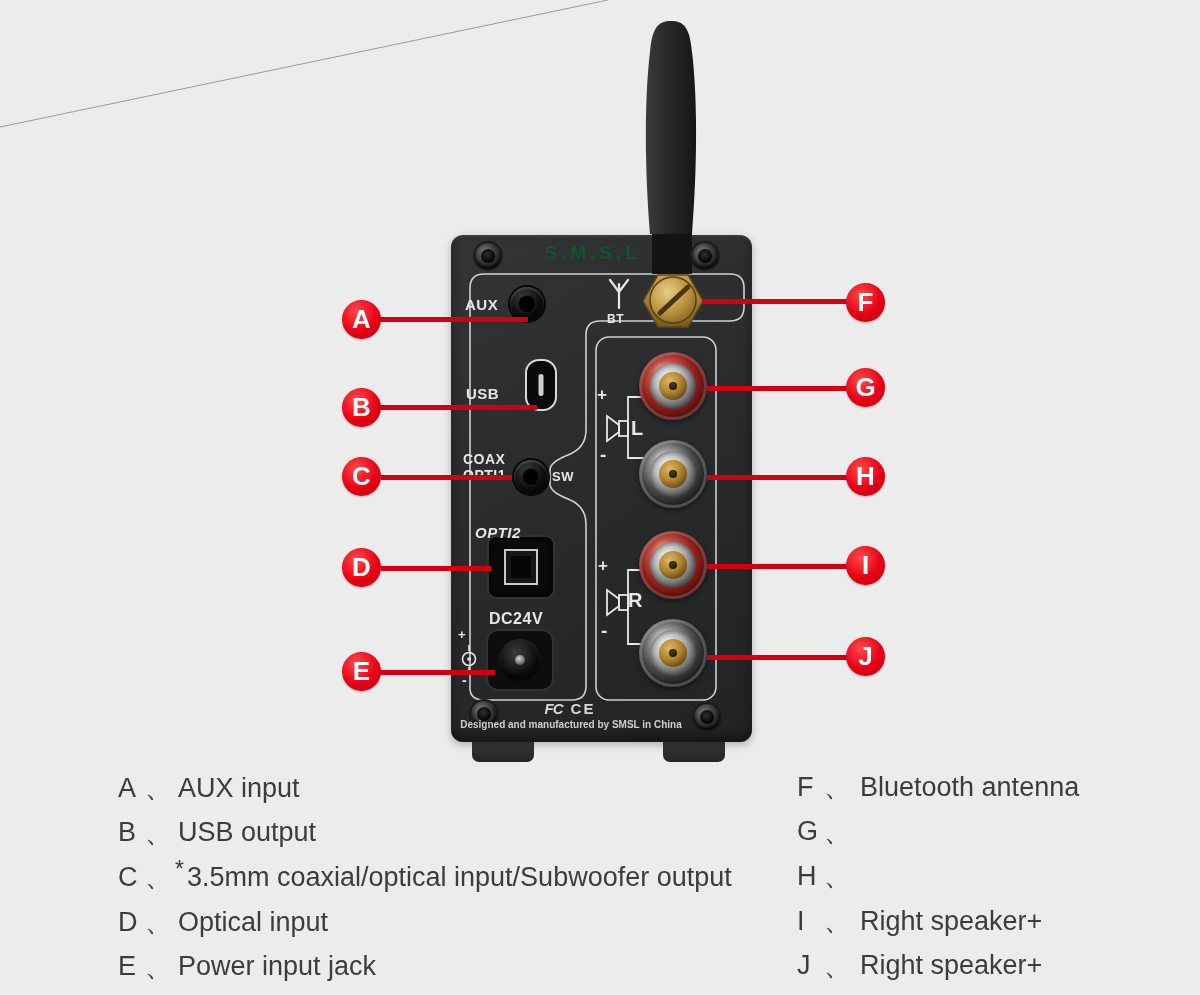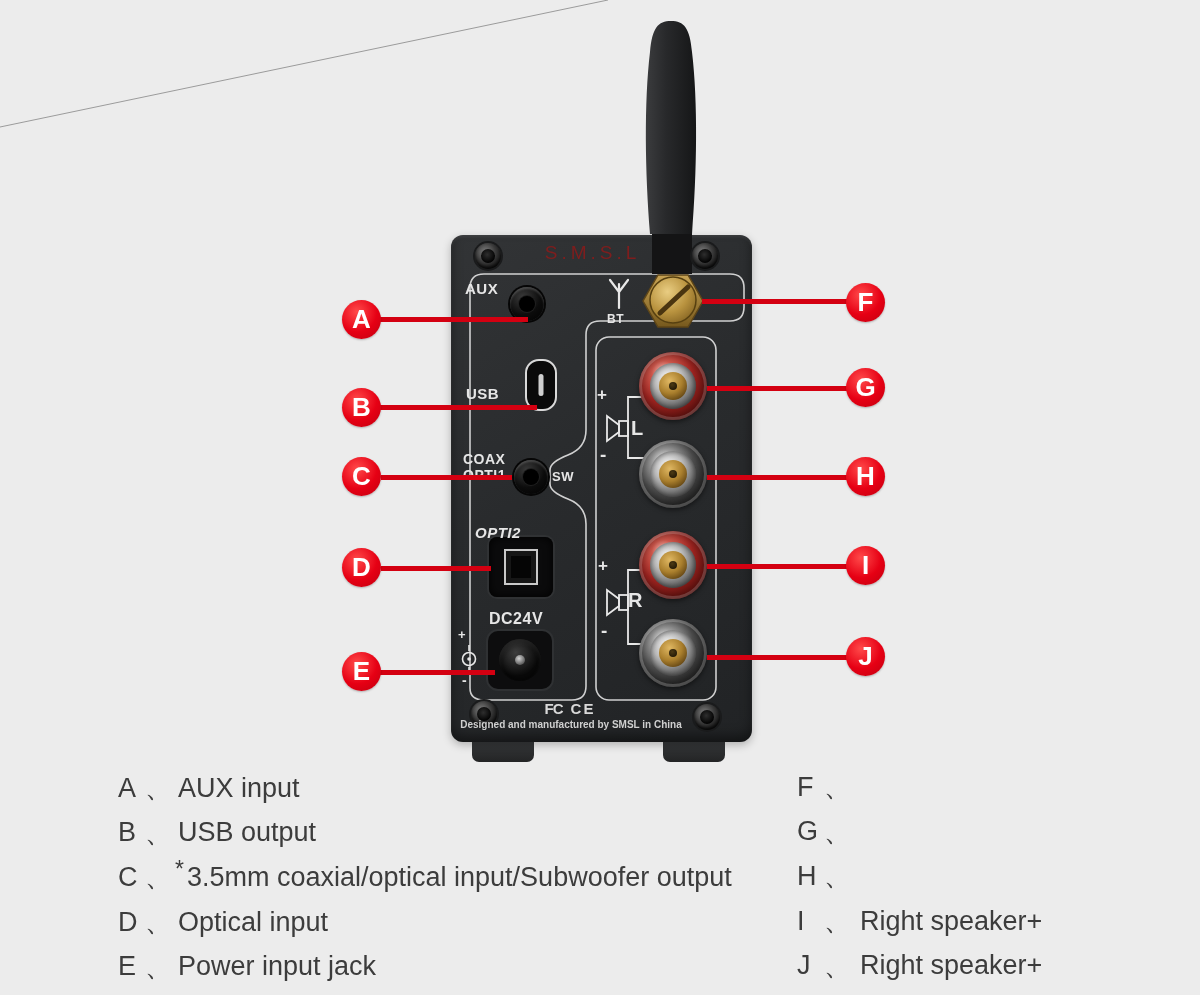--- a/index.html
+++ b/index.html
@@ -10,22 +10,22 @@
 
   
   .panel{position:absolute;left:451px;top:235px;width:301px;height:507px;border-radius:12px;
          background:linear-gradient(150deg,#323436 0%,#292b2d 45%,#212325 100%);
          box-shadow:inset 0 2px 3px rgba(255,255,255,.08), inset 0 -6px 12px rgba(0,0,0,.45), 0 3px 8px rgba(0,0,0,.25);
          z-index:1;}
   .foot{position:absolute;top:738px;width:62px;height:24px;background:linear-gradient(#3a3c3e,#232425);
         border-radius:0 0 7px 7px;z-index:0;}
 
   .ptext{position:absolute;color:#e6e6e6;font-weight:bold;z-index:3;letter-spacing:.5px;}
-  .brand{position:absolute;left:500px;top:242px;width:185px;text-align:center;color:#7f1d1d;
-         font-weight:normal;font-size:19px;letter-spacing:4px;z-index:3;}
+  .brand{position:absolute;left:500px;top:242px;width:185px;text-align:center;color:#14532d;
+         font-weight:bold;font-size:19px;letter-spacing:4px;z-index:3;}
 
   .screw{position:absolute;width:26px;height:26px;border-radius:50%;z-index:3;
          background:radial-gradient(circle at 40% 35%,#818181,#3c3c3c 42%,#101010 78%);
          box-shadow:0 0 0 2px #1a1b1c, inset 0 -2px 3px rgba(0,0,0,.7);}
   .screw::after{content:"";position:absolute;inset:6px;border-radius:50%;
          background:radial-gradient(circle at 45% 40%,#2e2e2e,#000 75%);}
 
   .jack{position:absolute;width:34px;height:34px;border-radius:50%;z-index:3;
         background:radial-gradient(circle at 38% 30%,#3a3a3a,#0c0c0c 55%,#000);
         box-shadow:0 0 0 2px #060606, inset 0 2px 2px rgba(255,255,255,.18);}
@@ -169,39 +169,39 @@
   <div class="post post-red" style="left:639px;top:531px;">
       <div class="mid"></div>
       <div class="core"></div>
     </div>
   <div class="post post-blk" style="left:639px;top:619px;">
       <div class="mid"></div>
       <div class="core"></div>
     </div>
 
   <div class="brand">S.M.S.L</div>
-  <div class="ptext" style="left:465px;top:280px;font-size:15px;">AUX</div>
+  <div class="ptext" style="left:465px;top:296px;font-size:15px;">AUX</div>
   <div class="ptext" style="left:466px;top:385px;font-size:15px;">USB</div>
   <div class="ptext" style="left:463px;top:452px;font-size:14px;line-height:15px;text-align:right;">COAX</div>
   <div class="ptext" style="left:463px;top:468px;font-size:14px;line-height:15px;">OPTI1</div>
   <div class="ptext" style="left:552px;top:469px;font-size:13px;">SW</div>
   <div class="ptext" style="left:475px;top:524px;font-size:15px;font-style:italic;">OPTI2</div>
   <div class="ptext" style="left:489px;top:610px;font-size:16px;text-align:center;">DC24V</div>
   <div class="ptext" style="left:607px;top:312px;font-size:12px;">BT</div>
   <div class="ptext" style="left:631px;top:417px;font-size:20px;">L</div>
   <div class="ptext" style="left:628px;top:589px;font-size:20px;">R</div>
   <div class="ptext" style="left:597px;top:385px;font-size:17px;">+</div>
   <div class="ptext" style="left:600px;top:444px;font-size:19px;">-</div>
   <div class="ptext" style="left:598px;top:556px;font-size:17px;">+</div>
   <div class="ptext" style="left:601px;top:620px;font-size:19px;">-</div>
   <div class="ptext" style="left:458px;top:627px;font-size:13px;">+</div>
   <div class="ptext" style="left:462px;top:672px;font-size:14px;">-</div>
 
   <div class="abs" style="left:440px;top:700px;width:260px;display:flex;justify-content:center;gap:8px;z-index:3;color:#d9d9d9;font-weight:bold;font-size:15px;">
-    <span style="letter-spacing:-1px;">FC</span>
+    <span style="letter-spacing:-1px;font-style:italic;">FC</span>
     <span style="letter-spacing:2px;">CE</span>
   </div>
   <div class="abs" style="left:451px;top:719px;width:240px;text-align:center;z-index:3;color:#cfcfcf;font-weight:bold;font-size:10px;">Designed and manufactured by SMSL in China</div>
 
   <div class="lead" style="left:380px;top:317px;width:148px;"></div>
   <div class="lead" style="left:380px;top:405px;width:157px;"></div>
   <div class="lead" style="left:381px;top:475px;width:131px;"></div>
   <div class="lead" style="left:381px;top:566px;width:110px;"></div>
   <div class="lead" style="left:380px;top:670px;width:115px;"></div>
   <div class="lead" style="left:702px;top:299px;width:146px;"></div>
@@ -251,20 +251,21 @@
         <span class="sep">、</span>
         <sup class="note"></sup>
         <span>Power input jack</span>
     </div>
   </div>
 
   <div class="legend-col" style="left:797px;top:765px;">
     <div class="legend-row">
       <span class="ltr">F</span>
         <span class="sep">、</span>
+        <span>Bluetooth antenna</span>
     </div>
     <div class="legend-row">
       <span class="ltr">G</span>
         <span class="sep">、</span>
     </div>
     <div class="legend-row">
       <span class="ltr">H</span>
         <span class="sep">、</span>
     </div>
     <div class="legend-row">

